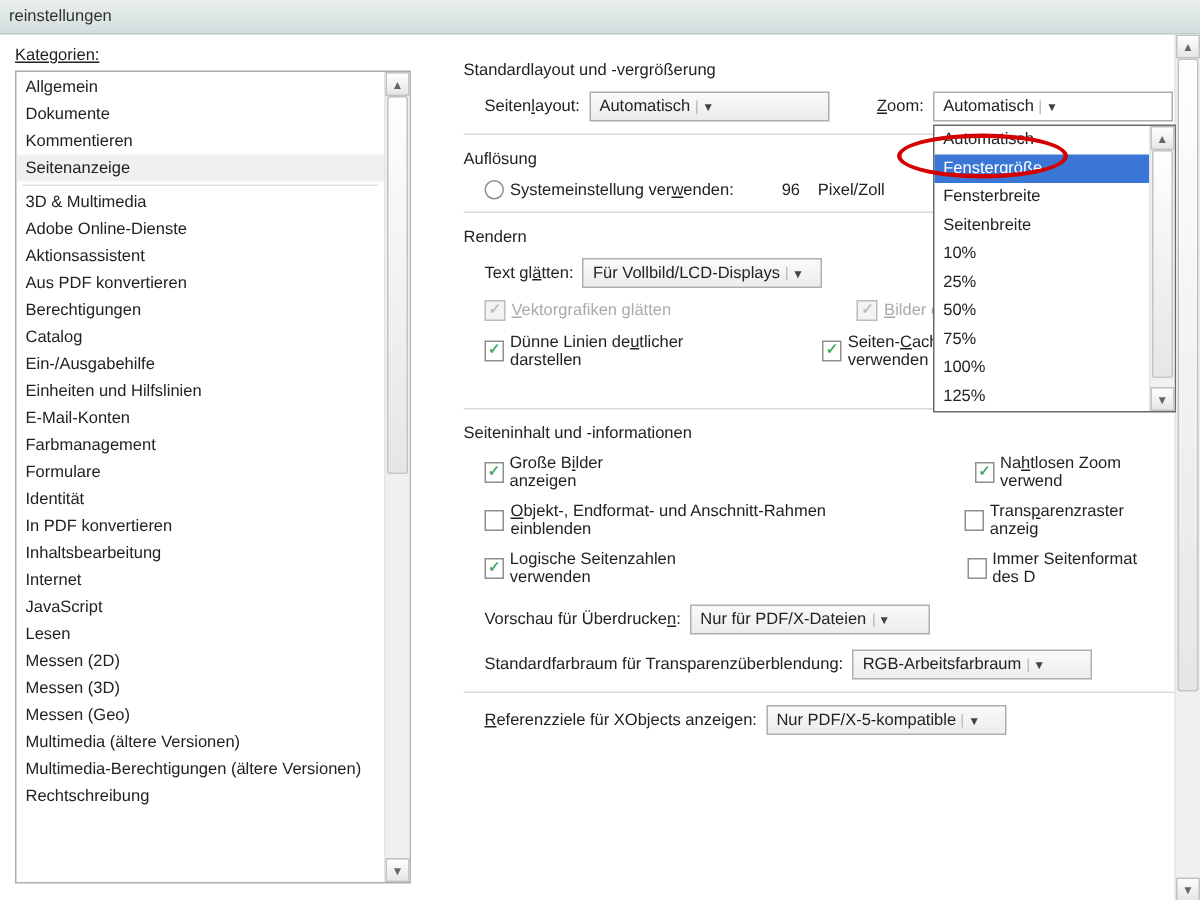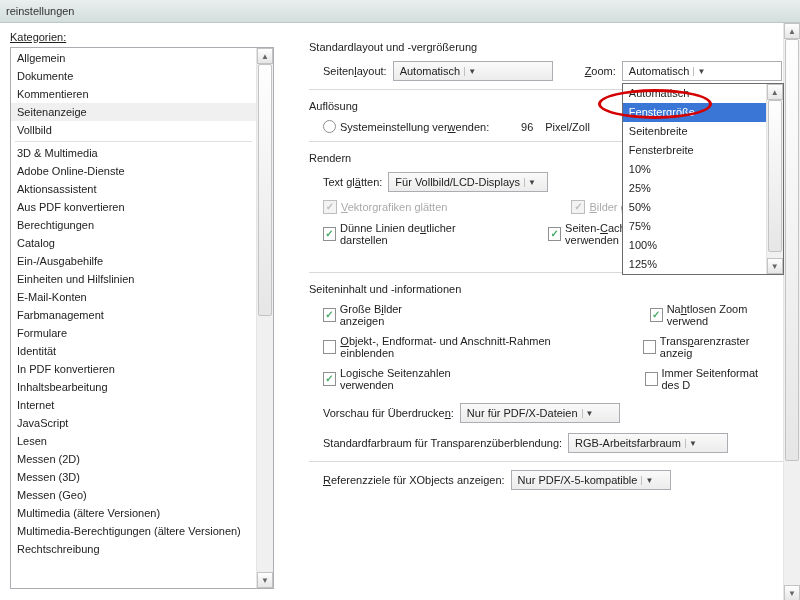--- a/index.html
+++ b/index.html
@@ -214,21 +214,20 @@
 <div class="content">
 
   <div class="left-pane">
     <span class="cat-label"><span class="u">Kategorien:</span></span>
     <div class="list-wrap">
       <div class="list" id="cat-list">
           <div class="list-item">Allgemein</div>
           <div class="list-item">Dokumente</div>
           <div class="list-item">Kommentieren</div>
           <div class="list-item selected">Seitenanzeige</div>
-          <div class="list-item">Vollbild</div>
           <div class="list-sep"></div>
           <div class="list-item">3D &amp; Multimedia</div>
           <div class="list-item">Adobe Online-Dienste</div>
           <div class="list-item">Aktionsassistent</div>
           <div class="list-item">Aus PDF konvertieren</div>
           <div class="list-item">Berechtigungen</div>
           <div class="list-item">Catalog</div>
           <div class="list-item">Ein-/Ausgabehilfe</div>
           <div class="list-item">Einheiten und Hilfslinien</div>
           <div class="list-item">E-Mail-Konten</div>
@@ -273,22 +272,22 @@
           <div class="combo open" style="width:160px">
             <span class="combo-text">Automatisch</span>
             <span class="combo-arrow">▼</span>
           </div>
           
           <div class="dropdown">
             <div class="dd-wrap">
               <div class="dd-items" id="zoom-items">
                   <div class="dd-item">Automatisch</div>
                   <div class="dd-item sel">Fenstergröße</div>
+                  <div class="dd-item">Fensterbreite</div>
                   <div class="dd-item">Seitenbreite</div>
-                  <div class="dd-item">Fensterbreite</div>
                   <div class="dd-item">10%</div>
                   <div class="dd-item">25%</div>
                   <div class="dd-item">50%</div>
                   <div class="dd-item">75%</div>
                   <div class="dd-item">100%</div>
                   <div class="dd-item">125%</div>
                 </div>
               <div class="scrollbar" style="width:16px">
                 <div class="sb-btn">▲</div>
                 <div class="sb-track">

